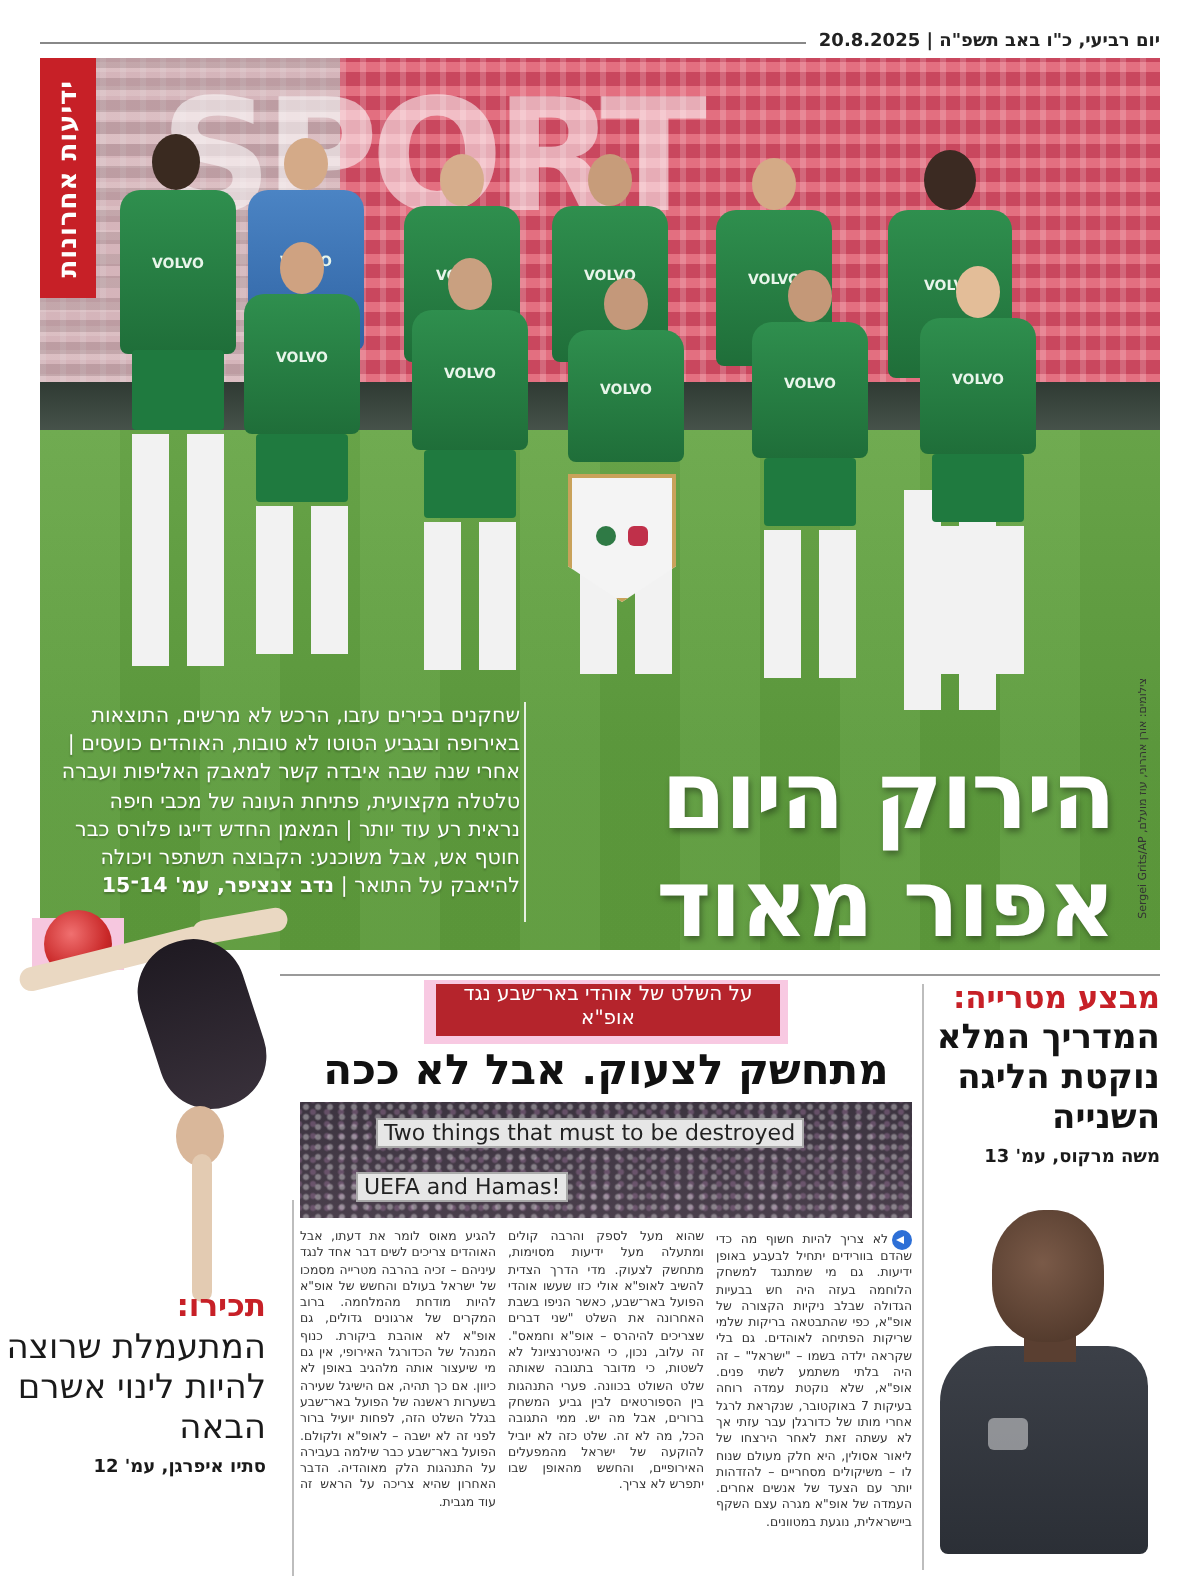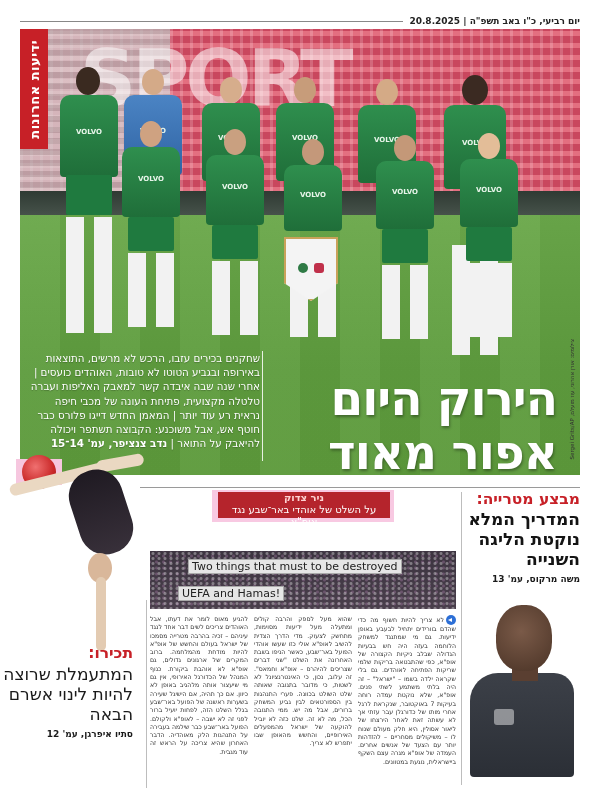--- a/index.html
+++ b/index.html
@@ -273,23 +273,23 @@
     <div class="torso"></div>
     <div class="neck"></div>
     <div class="head"></div>
   </div>
 </div>
 <div class="col-divider"></div>
 
 <div class="col-center">
   <div class="tag-bg"></div>
   <div class="tag">
-    <div class="name">ניר צדוק</div>
     <div class="sub">על השלט של אוהדי באר־שבע נגד אופ"א</div>
   </div>
+  <div class="center-headline">מתחשק לצעוק. אבל לא ככה</div>
   <div class="crowd">
     <div class="banner1">Two things that must to be destroyed</div>
     <div class="banner2">UEFA and Hamas!</div>
   </div>
   <div class="cols3">
     <div class="col">
       <p class="first"><span class="play-icon"></span><span>לא צריך להיות חשוף מה כדי שהדם בוורידים יתחיל לבעבע באופן ידיעות. גם מי שמתנגד למשחק הלוחמה בעזה היה חש בבעיות הגדולה שבלב ניקיות הקצורה של אופ"א, כפי שהתבטאה בריקות שלמי שריקות הפתיחה לאוהדים. גם בלי שקראה ילדה בשמו – "ישראל" – זה היה בלתי משתמע לשתי פנים. אופ"א, שלא נוקטת עמדה רוחה בעיקות 7 באוקטובר, שנקראת לרגל אחרי מותו של כדורגלן עבר עזתי אך לא עשתה זאת לאחר הירצחו של ליאור אסולין, היא חלק מעולם שנוח לו – משיקולים מסחריים – להזדהות יותר עם הצעד של אנשים אחרים. העמדה של אופ"א מגרה עצם השקף ביישראלית, נוגעת במטוונים.</span></p>
     </div>
     <div class="col">
       <p class="first">שהוא מעל לספק והרבה קולים ומתעלה מעל ידיעות מסוימות, מתחשק לצעוק. מדי הדרך הצדית להשיב לאופ"א אולי כזו שעשו אוהדי הפועל באר־שבע, כאשר הניפו בשבת האחרונה את השלט "שני דברים שצריכים להיהרס – אופ"א וחמאס". זה עלוב, נכון, כי האינטרנציונל לא לשטות, כי מדובר בתגובה שאותה שלט השולט בכוונה. פערי התנהגות בין הספורטאים לבין גביע המשחק ברורים, אבל מה יש. ממי התגובה הכל, מה לא זה. שלט כזה לא יוביל להוקעה של ישראל מהמפעלים האירופיים, והחשש מהאופן שבו יתפרש לא צריך.</p>

